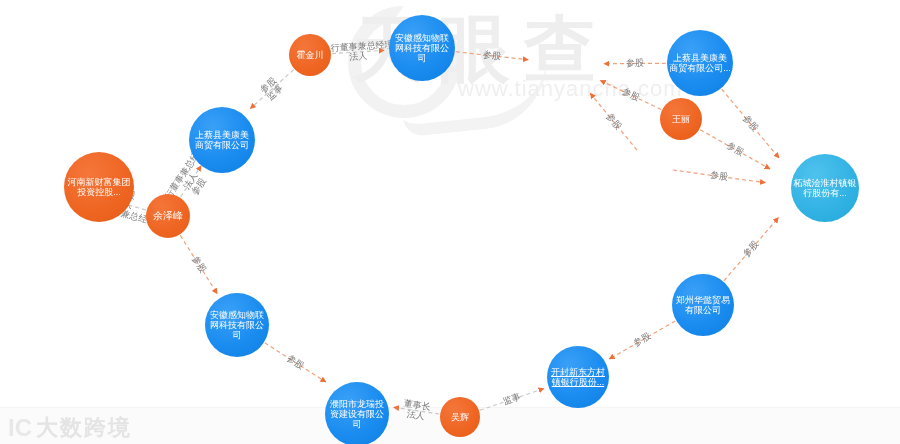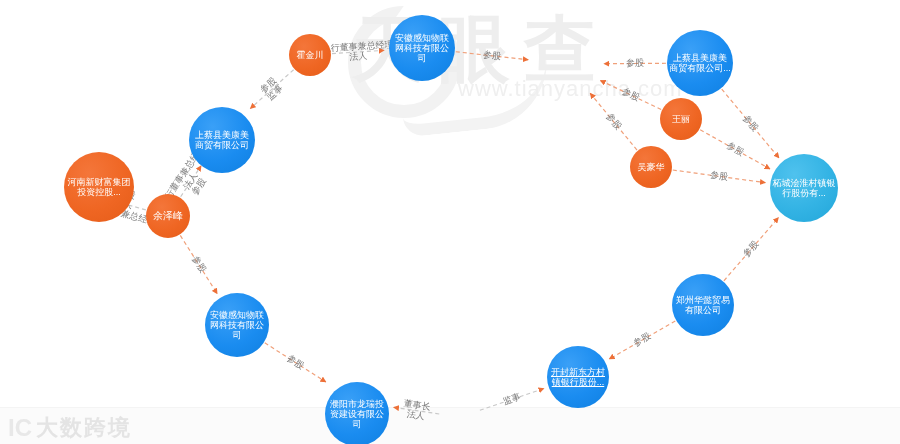--- a/index.html
+++ b/index.html
@@ -143,20 +143,21 @@
     cursor: pointer;
     line-height: 1.12;
     padding: 2px;
     overflow: hidden;
   }
   .node.company {
     background: radial-gradient(circle at 36% 30%, #3aa0f7 0%, #1a8cf0 55%, #0f7fe0 100%);
   }
   .node.company-alt {
     background: radial-gradient(circle at 36% 30%, #4fc2ee 0%, #33b3e4 55%, #22a6d9 100%);
+    margin-left: 21px;
   }
   .node.person {
     background: radial-gradient(circle at 36% 30%, #f4763a 0%, #ef6623 55%, #e55c18 100%);
   }
   .node-label {
     display: block;
     width: 100%;
     word-break: break-all;
     pointer-events: none;
   }
@@ -244,31 +245,31 @@
       </div>
       <div class="node company" style="left: 389px; top: 15px; width: 66px; height: 66px; font-size: 9px;">
         <span class="node-label">安徽感知物联网科技有限公司</span>
       </div>
       <div class="node company" style="left: 667px; top: 30px; width: 66px; height: 66px; font-size: 9px;">
         <span class="node-label">上蔡县美康美商贸有限公司...</span>
       </div>
       <div class="node person" style="left: 660px; top: 98px; width: 42px; height: 42px; font-size: 9px;">
         <span class="node-label">王丽</span>
       </div>
-      <div class="node person" style="left: 630px; top: 146px; width: 42px; height: 42px; font-size: 9px;">
-        <span class="node-label">吴豪华</span>
-      </div>
       <div class="node company-alt" style="left: 770px; top: 154px; width: 68px; height: 68px; font-size: 9px;">
         <span class="node-label">柘城浍淮村镇银行股份有...</span>
       </div>
       <div class="node company" style="left: 672px; top: 274px; width: 62px; height: 62px; font-size: 9px;">
         <span class="node-label">郑州华懿贸易有限公司</span>
       </div>
       <div class="node company" style="left: 547px; top: 346px; width: 62px; height: 62px; font-size: 9px; text-decoration: underline;">
         <span class="node-label">开封新东方村镇银行股份...</span>
+      </div>
+      <div class="node person" style="left: 440px; top: 397px; width: 40px; height: 40px; font-size: 9px;">
+        <span class="node-label">吴辉</span>
       </div>
       <div class="node company" style="left: 325px; top: 382px; width: 64px; height: 64px; font-size: 9px;">
         <span class="node-label">濮阳市龙瑞投资建设有限公司</span>
       </div>
       <div class="node company" style="left: 205px; top: 293px; width: 64px; height: 64px; font-size: 9px;">
         <span class="node-label">安徽感知物联网科技有限公司</span>
       </div>
     </div>
 
   <div id="footer-strip"></div>

